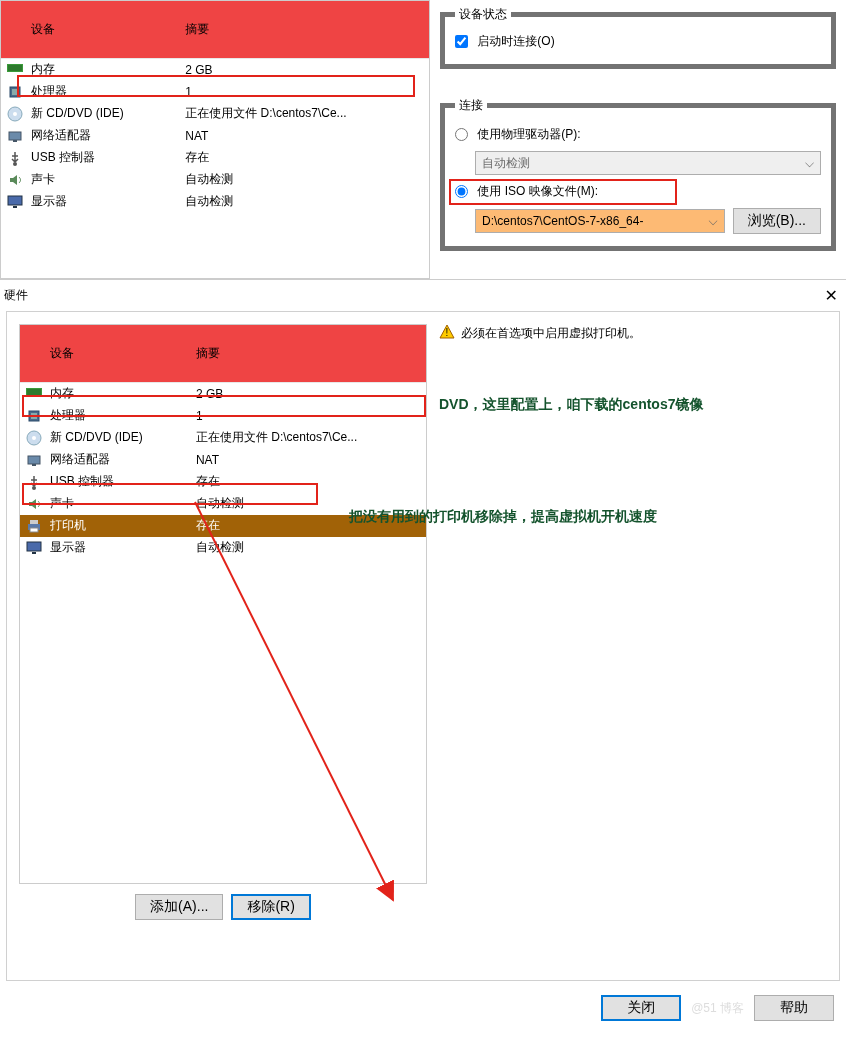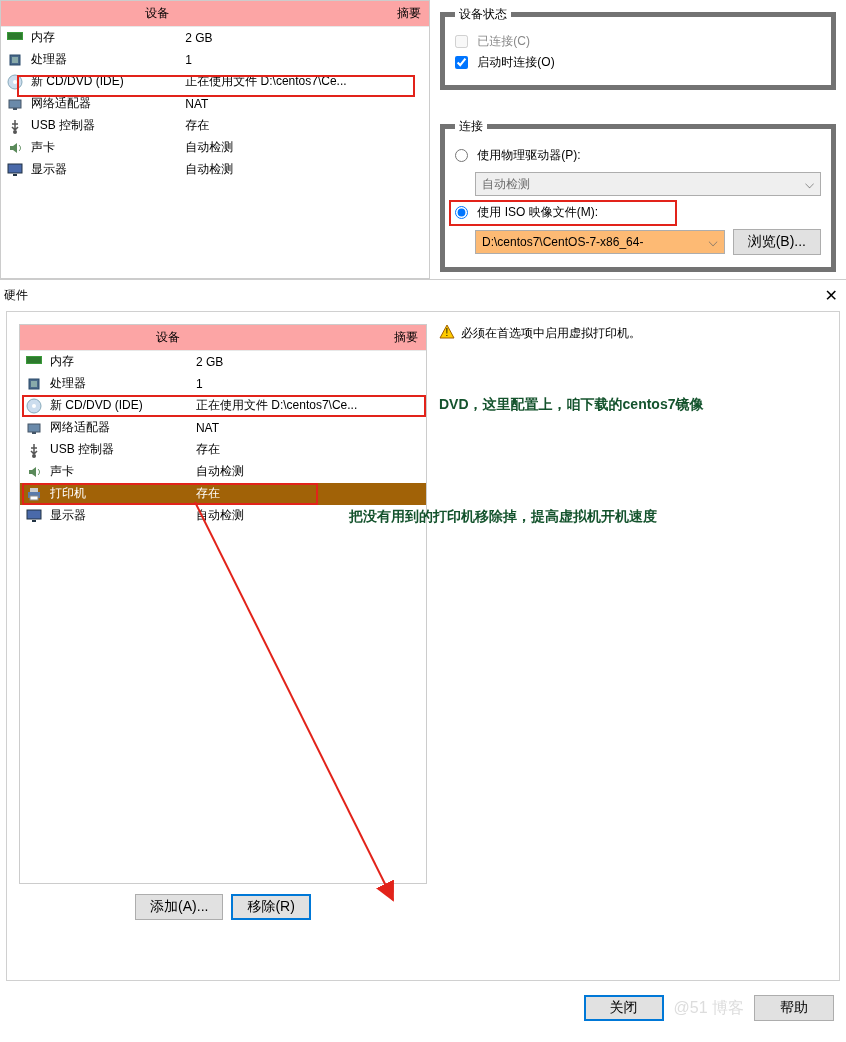--- a/index.html
+++ b/index.html
@@ -1,21 +1,21 @@
 <!DOCTYPE html>
 <html><head>
 <meta charset="utf-8">
 <style>
 * { box-sizing: border-box; margin: 0; padding: 0; }
 body { font-family: "Microsoft YaHei", "Segoe UI", sans-serif; font-size: 12px; background: #fff; width: 846px; color: #000; }
 .top-section { display: flex; height: 280px; border-bottom: 1px solid #ccc; }
 .left-panel { width: 430px; border: 1px solid #ccc; background: #fff; position: relative; }
 .right-panel { flex: 1; padding: 0 10px; }
 .tbl { width: 100%; border-collapse: collapse; }
-.tbl th { text-align: right; padding: 4px 8px; font-weight: normal; background: #fca5a5; border-bottom: 1px solid #e8e8e8; }
+.tbl th { text-align: left; padding: 20px 8px; font-weight: normal; background: #ef4444; border-bottom: 1px solid #e8e8e8; }
 .tbl td { padding: 2px 8px; height: 22px; vertical-align: middle; }
 .tbl td.ic { width: 22px; padding-left: 6px; padding-right: 0; }
 .icon { display: inline-block; width: 16px; height: 16px; vertical-align: middle; }
 .row-sel { background: #a16207; color: #fff; }
 .red-box { border: 2px solid #e2231a; position: absolute; pointer-events: none; }
 fieldset { border: 5px solid #737373; margin: 6px 0 28px 0; padding: 8px 10px 12px 10px; }
 legend { padding: 0 4px; }
 .chk, .rdo { margin-right: 6px; vertical-align: middle; }
 .combo { width: 100%; height: 24px; border: 1px solid #adadad; background: #efefef; padding: 0 6px; display: flex; align-items: center; position: relative; color: #6d6d6d; }
 .combo.enabled { background: #fdba74; color: #000; }
@@ -26,21 +26,21 @@
 .close-x { font-size: 16px; cursor: pointer; padding: 0 4px; }
 .hw-body { border: 1px solid #d0d0d0; margin: 0 6px 6px 6px; padding: 12px; position: relative; height: 670px; }
 .hw-inner { display: flex; height: 100%; position: relative; }
 .hw-left { width: 408px; }
 .hw-right { flex: 1; padding-left: 12px; }
 .warn { display: flex; align-items: center; gap: 6px; }
 .annot { color: #14532d; font-weight: bold; font-size: 14px; position: absolute; }
 .dev-list { border: 1px solid #ccc; height: 560px; position: relative; }
 .btn-row { display: flex; gap: 8px; justify-content: center; margin-top: 10px; }
 .footer { display: flex; justify-content: flex-end; gap: 10px; padding: 8px 12px; align-items: center; }
-.watermark { color: #ddd; font-size: 16px; }
+.watermark { color: #ddd; font-size: 12px; }
 svg.arrow { position: absolute; pointer-events: none; }
 </style>
 </head>
 <body>
 
 <div class="top-section">
   <div class="left-panel">
     <table class="tbl">
       <thead>
         <tr>
@@ -108,26 +108,20 @@
           </tr>
         </tbody>
     </table>
     <div class="red-box" style="left:16px; top:74px; width:398px; height:22px;"></div>
   </div>
 
   <div class="right-panel">
     <fieldset>
       <legend>设备状态</legend>
       <div style="padding:2px 0;">
-        <label style="color:#888;">
-          <input type="checkbox" class="chk" disabled="" style="">
-          <span>已连接(C)</span>
-        </label>
-      </div>
-      <div style="padding:2px 0;">
         <label>
           <input type="checkbox" class="chk" checked="" style="">
           <span>启动时连接(O)</span>
         </label>
       </div>
     </fieldset>
 
     <fieldset>
       <legend>连接</legend>
       <div style="padding:4px 0;">

